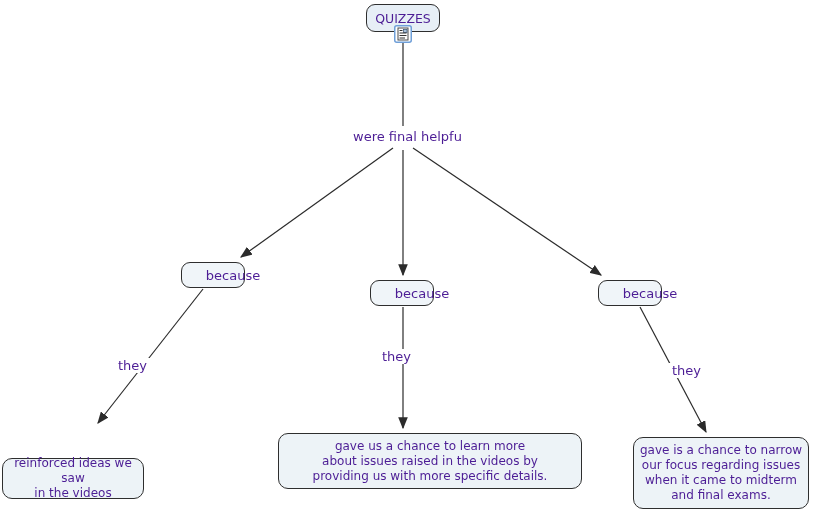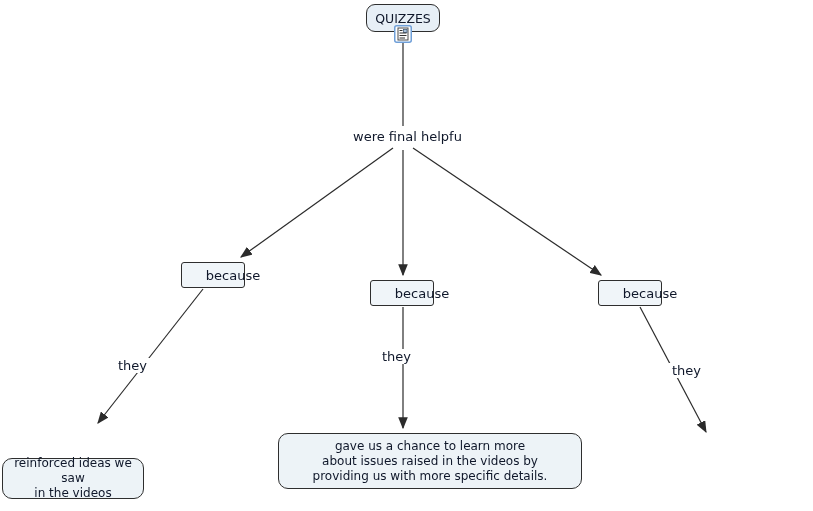--- a/index.html
+++ b/index.html
@@ -2,21 +2,21 @@
 <html><head>
 <meta charset="utf-8">
 <style>
   html, body { margin: 0; padding: 0; background: #ffffff; }
   #canvas {
     position: relative;
     width: 813px;
     height: 511px;
     background: #ffffff;
     font-family: "DejaVu Sans", "Liberation Sans", sans-serif;
-    color: #0f172a;
+    color: #4c1d95;
     overflow: hidden;
   }
   #edges {
     position: absolute;
     left: 0; top: 0;
     width: 813px; height: 511px;
     z-index: 0;
   }
   .node {
     position: absolute;
@@ -26,21 +26,21 @@
     border-radius: 10px;
     display: flex;
     align-items: center;
     justify-content: center;
     text-align: center;
     z-index: 1;
     font-size: 13px;
     line-height: 15px;
   }
   .node.root { background: #e7eff6; border-radius: 9px; font-size: 12.5px; }
-  .node.connector { border-radius: 3px; background: #f0f5f9; padding-left: 40px; }
+  .node.connector { border-radius: 9px; background: #f0f5f9; padding-left: 40px; }
   .node.leaf { font-size: 12px; background: #edf3f7; }
   .leaf-text { white-space: pre-line; }
   .link-label {
     position: absolute;
     background: #ffffff;
     padding: 0 3px;
     font-size: 13px;
     z-index: 2;
     white-space: nowrap;
   }
@@ -106,14 +106,20 @@
 
   <div class="node leaf" style="left:2px; top:429px; width:142px; height:41px;margin-top:29px;">
     <span class="leaf-text">reinforced ideas we saw
 in the videos</span>
   </div>
   <div class="node leaf" style="left:278px; top:433px; width:304px; height:56px;">
     <span class="leaf-text">gave us a chance to learn more
 about issues raised in the videos by
 providing us with more specific details.</span>
   </div>
+  <div class="node leaf" style="left:633px; top:437px; width:176px; height:72px;">
+    <span class="leaf-text">gave is a chance to narrow
+our focus regarding issues
+when it came to midterm
+and final exams.</span>
+  </div>
 
 </div>
 
 </body></html>

